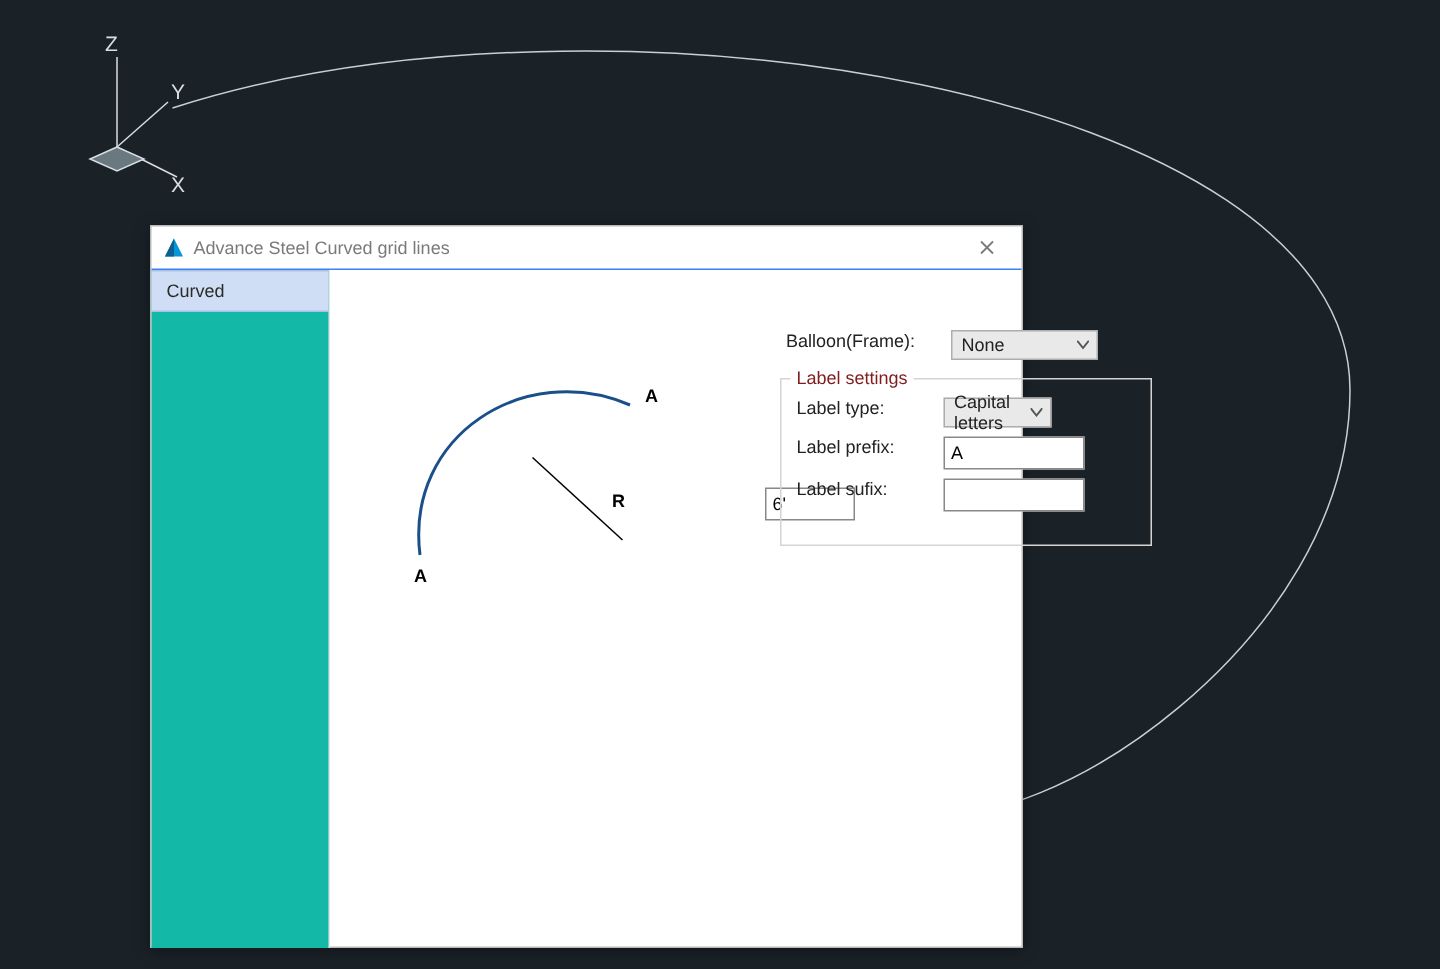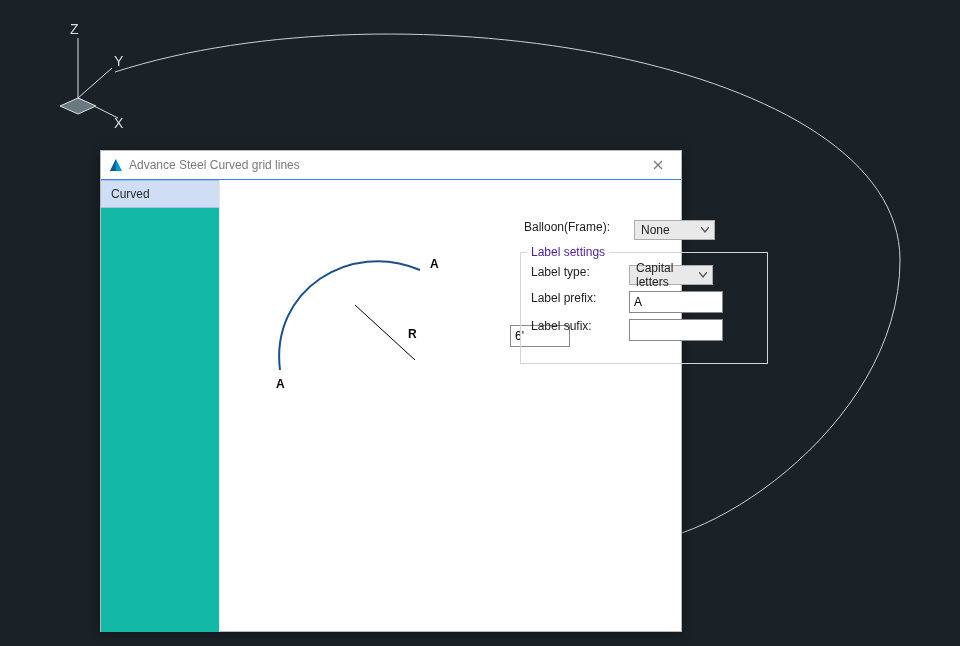--- a/index.html
+++ b/index.html
@@ -25,26 +25,26 @@
   
   .preview{position:absolute;left:20px;top:30px;width:230px;height:180px}
   .preview svg{width:100%;height:100%}
   .preview .lbl{font-family:Arial,sans-serif;font-size:12px;font-weight:bold;fill:#000}
   
   .radius-box{position:absolute;left:290px;top:145px}
   .radius-box input{width:50px;height:18px;border:1px solid #888;padding:1px 4px;font-size:12px}
   
   .balloon-row{position:absolute;left:300px;top:40px;display:flex;align-items:flex-start;gap:24px}
   .balloon-row label{min-width:90px;text-align:right}
-  .select{position:relative;display:inline-flex;align-items:center;width:81px;height:20px;background:#e9e9e9;border:1px solid #adadad;box-sizing:border-box;padding:0 18px 0 6px;cursor:pointer}
-  .select.wide{width:84px}
+  .select{position:relative;display:inline-flex;align-items:center;width:98px;height:20px;background:#e9e9e9;border:1px solid #adadad;box-sizing:border-box;padding:0 18px 0 6px;cursor:pointer}
+  .select.wide{width:72px}
   .select .chev{position:absolute;right:4px;top:3px;width:10px;height:12px;display:flex;align-items:center;justify-content:center;color:#555}
   
   .fset{position:absolute;left:300px;top:72px;width:248px;border:1px solid #d4d4d4;padding:12px 10px 10px 10px;box-sizing:border-box}
-  .fset-legend{position:absolute;top:-8px;left:6px;background:#fff;padding:0 4px;font-size:12px;color:#4c1d95}
+  .fset-legend{position:absolute;top:-8px;left:6px;background:#fff;padding:0 4px;font-size:12px;color:#7f1d1d}
   .frow{display:flex;align-items:flex-start;margin-bottom:6px;gap:8px}
   .frow label{width:90px}
   .txt{width:84px;height:18px;border:1px solid #888;padding:1px 4px;font-size:12px;box-sizing:content-box}
 </style>
 </head>
 <body>
 
 <div class="viewport">
 
   <svg class="bg-arc" width="960" height="646" viewBox="0 0 960 646">

